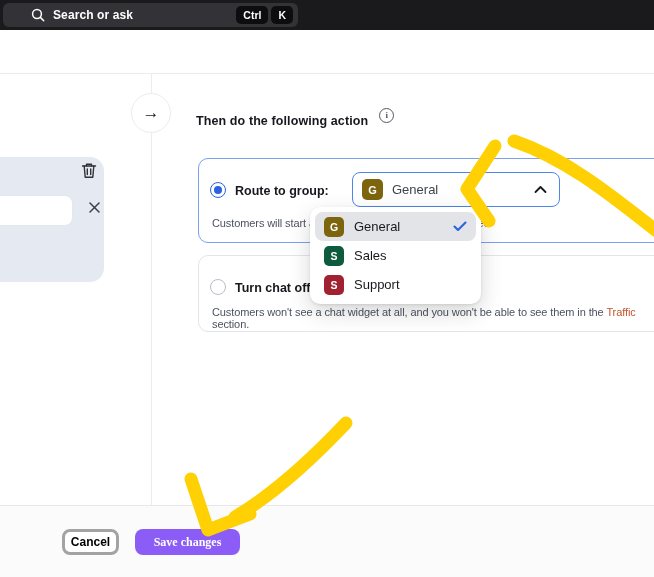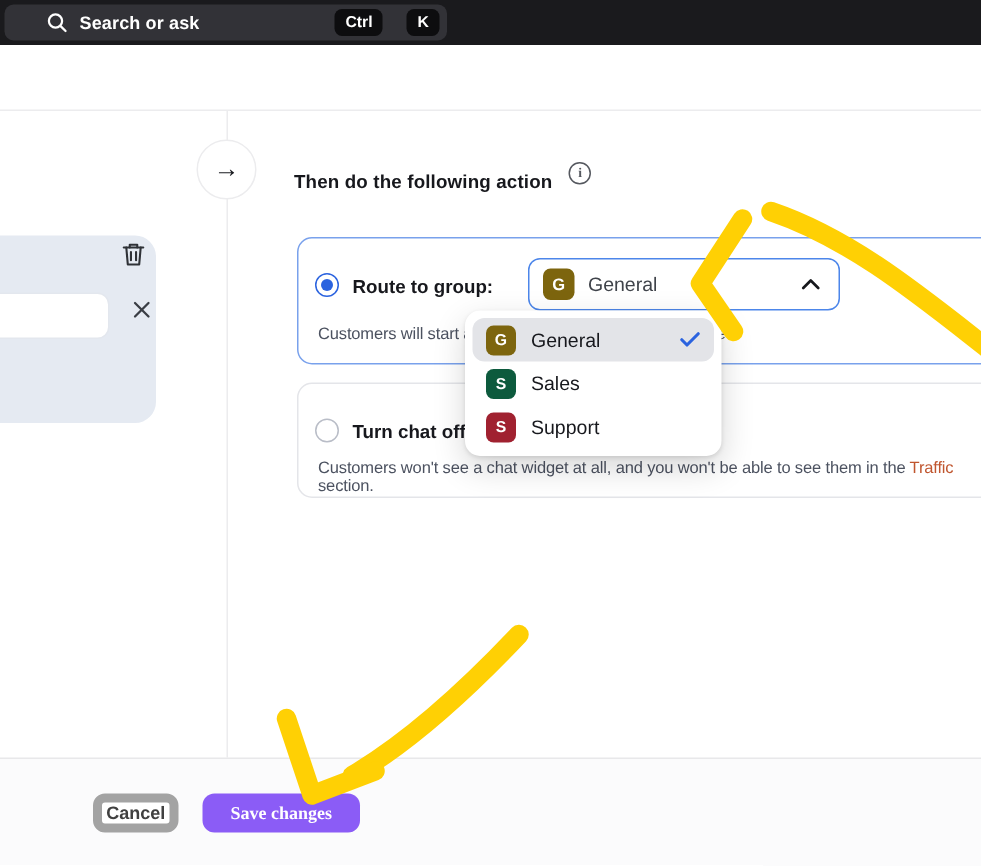--- a/index.html
+++ b/index.html
@@ -25,21 +25,21 @@
     cursor: pointer;
   }
   .search-field .sicon { display: flex; align-items: center; margin-right: 8px; }
   .search-placeholder {
     color: #ffffff; font-size: 12px; font-weight: 600; letter-spacing: .1px;
     flex: 1 1 auto; white-space: nowrap; overflow: hidden;
   }
   .kbd {
     background: #0d0d0f; color: #ffffff; font-size: 10.5px; font-weight: 700;
     border-radius: 5px; height: 18px; display: flex; align-items: center;
-    justify-content: center; padding: 0 7px; margin-left: 16px;
+    justify-content: center; padding: 0 7px; margin-left: 3px;
   }
 
   
   .divider-top { position: absolute; left: 0; top: 73px; width: 654px; height: 1px; background: #ececee; }
   .vline { position: absolute; left: 151px; top: 74px; width: 1px; height: 431px; background: #ececee; }
   .footer-divider { position: absolute; left: 0; top: 505px; width: 654px; height: 1px; background: #e8e8ea; }
   .footer-bg { position: absolute; left: 0; top: 506px; width: 654px; height: 71px; background: #fbfbfc; }
 
   
   .node-circle {
@@ -133,21 +133,21 @@
   }
   .menu-label { font-size: 13px; color: #17181d; }
   .menu-check { margin-left: auto; display: flex; align-items: center; }
 
   
   .btn {
     position: absolute; top: 529px; height: 26px; border-radius: 8px;
     display: flex; align-items: center; justify-content: center;
     font-size: 12px; font-weight: 700; cursor: pointer; z-index: 5;
   }
-  .btn-cancel { left: 62px; width: 57px; background: #ffffff; border: 6px solid #a3a3a3; color: #404040; }
+  .btn-cancel { left: 62px; width: 57px; background: #ffffff; border: 3px solid #a3a3a3; color: #000000; }
   .btn-save   { left: 135px; width: 105px; background: #2a63de; border: none; color: #ffffff; }
 
   
   .annotations { position: absolute; left: 0; top: 0; z-index: 50; pointer-events: none; }
 </style>
 </head>
 <body>
 
 <div class="stage">
 

